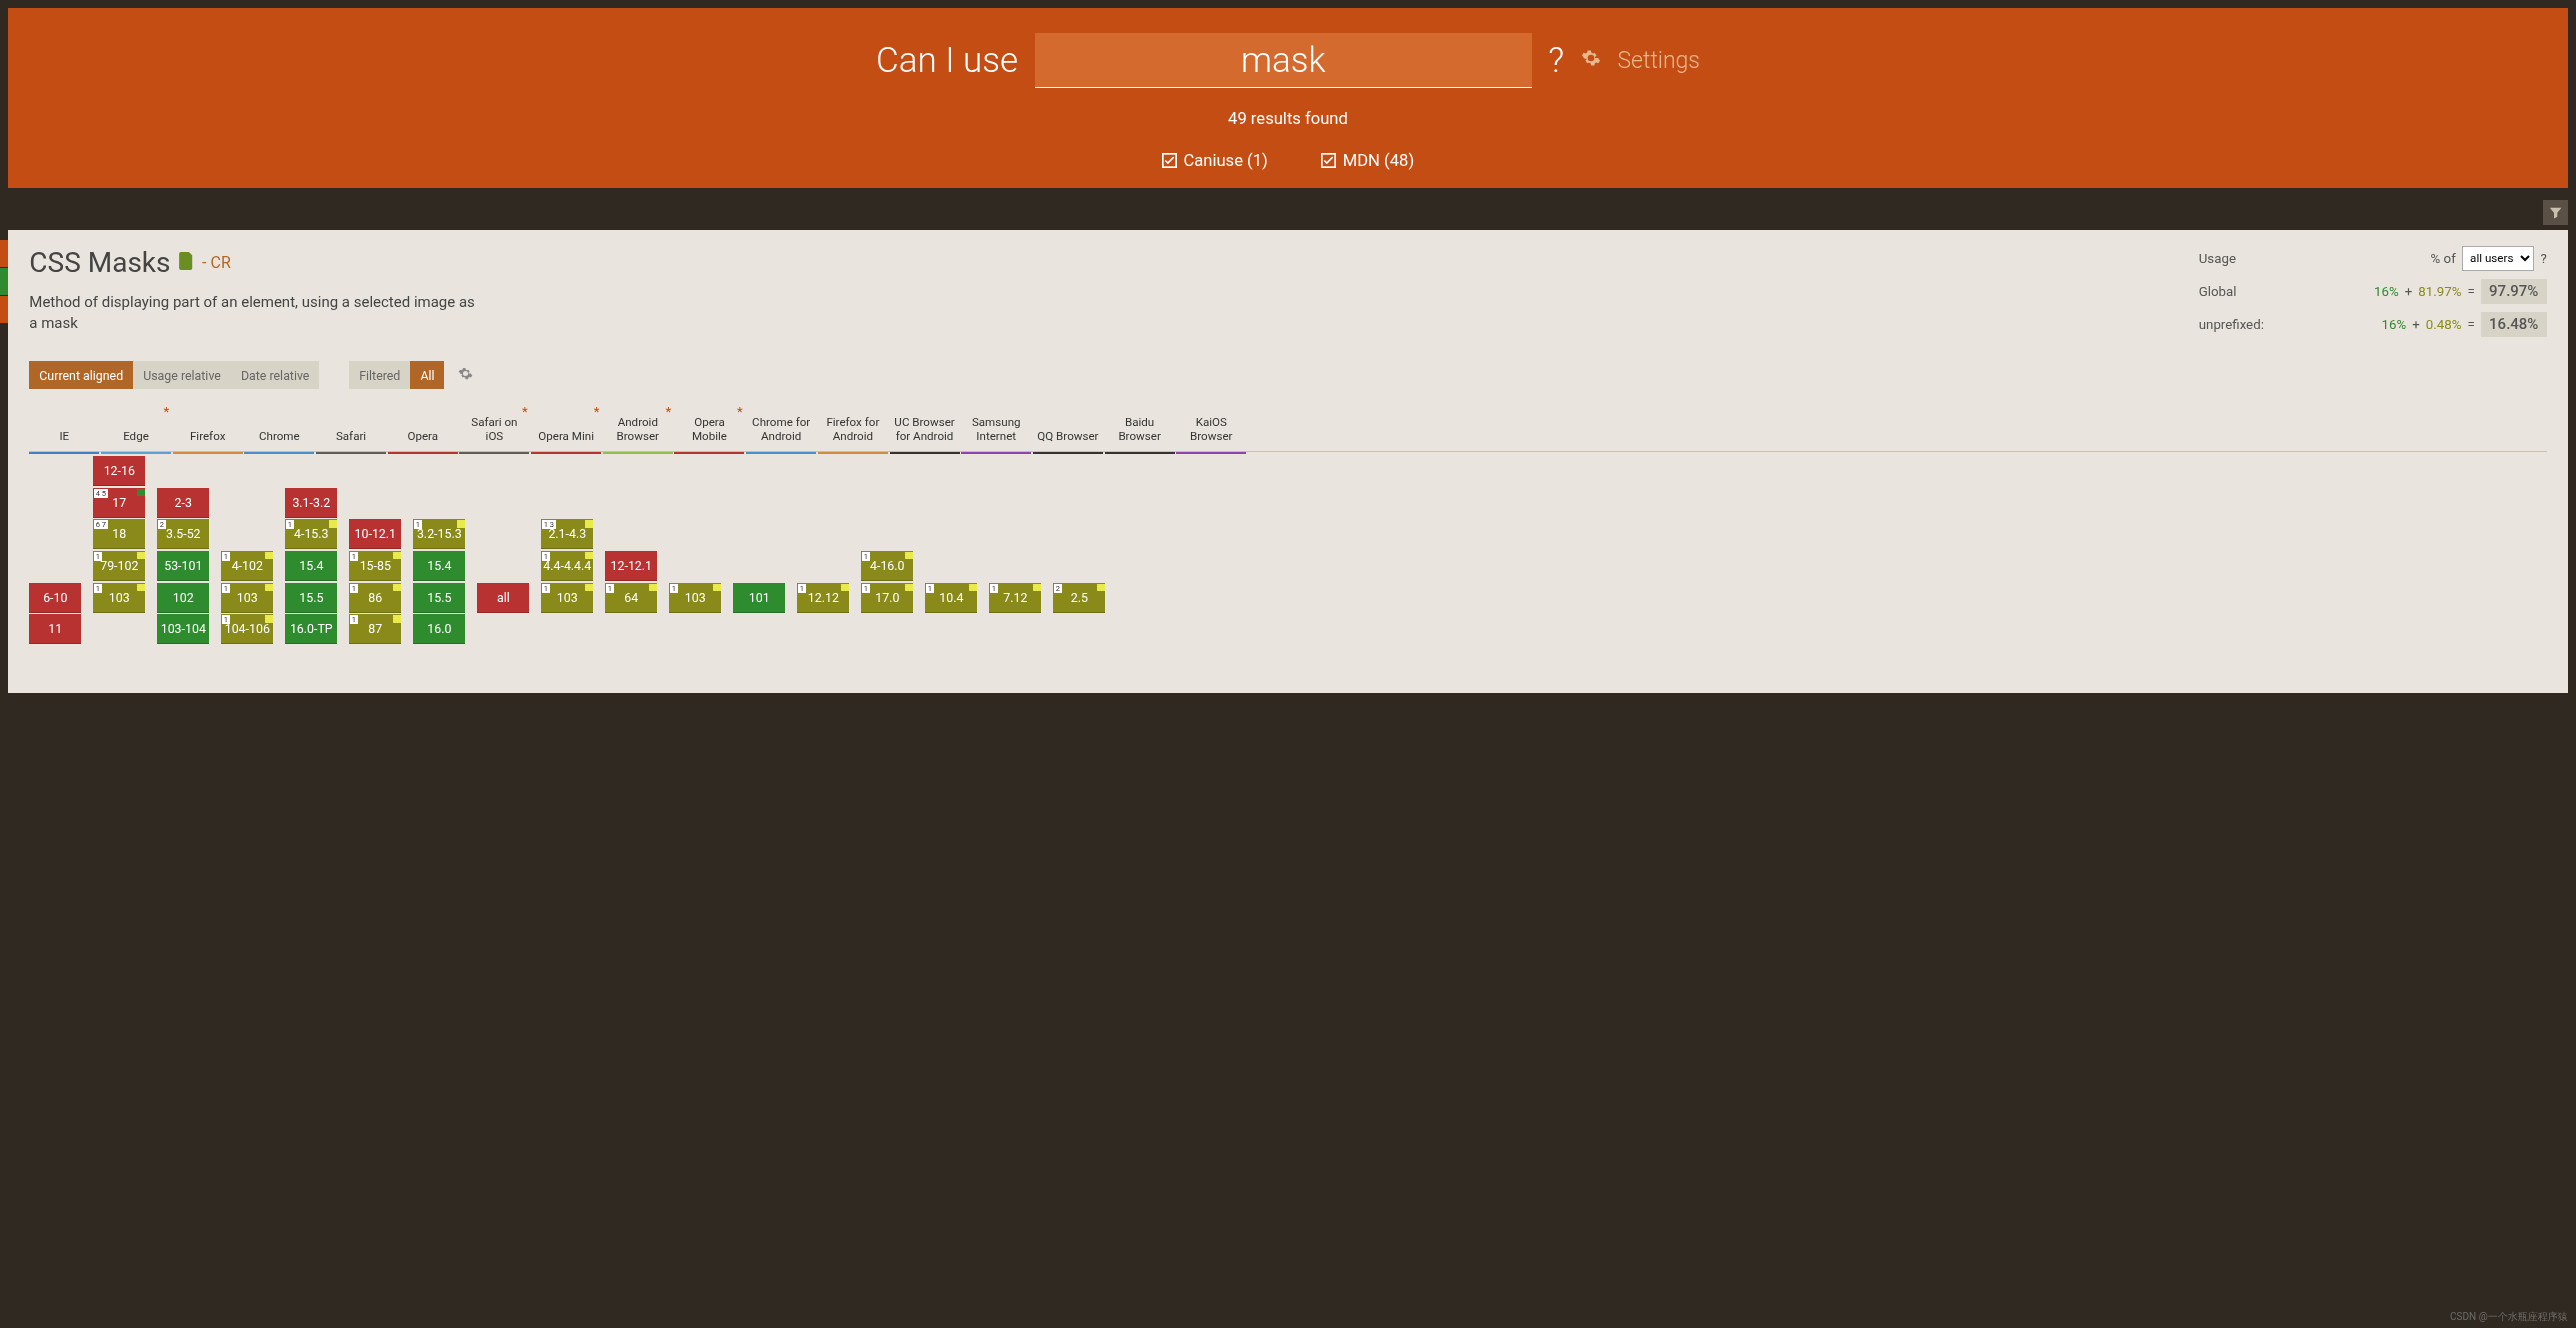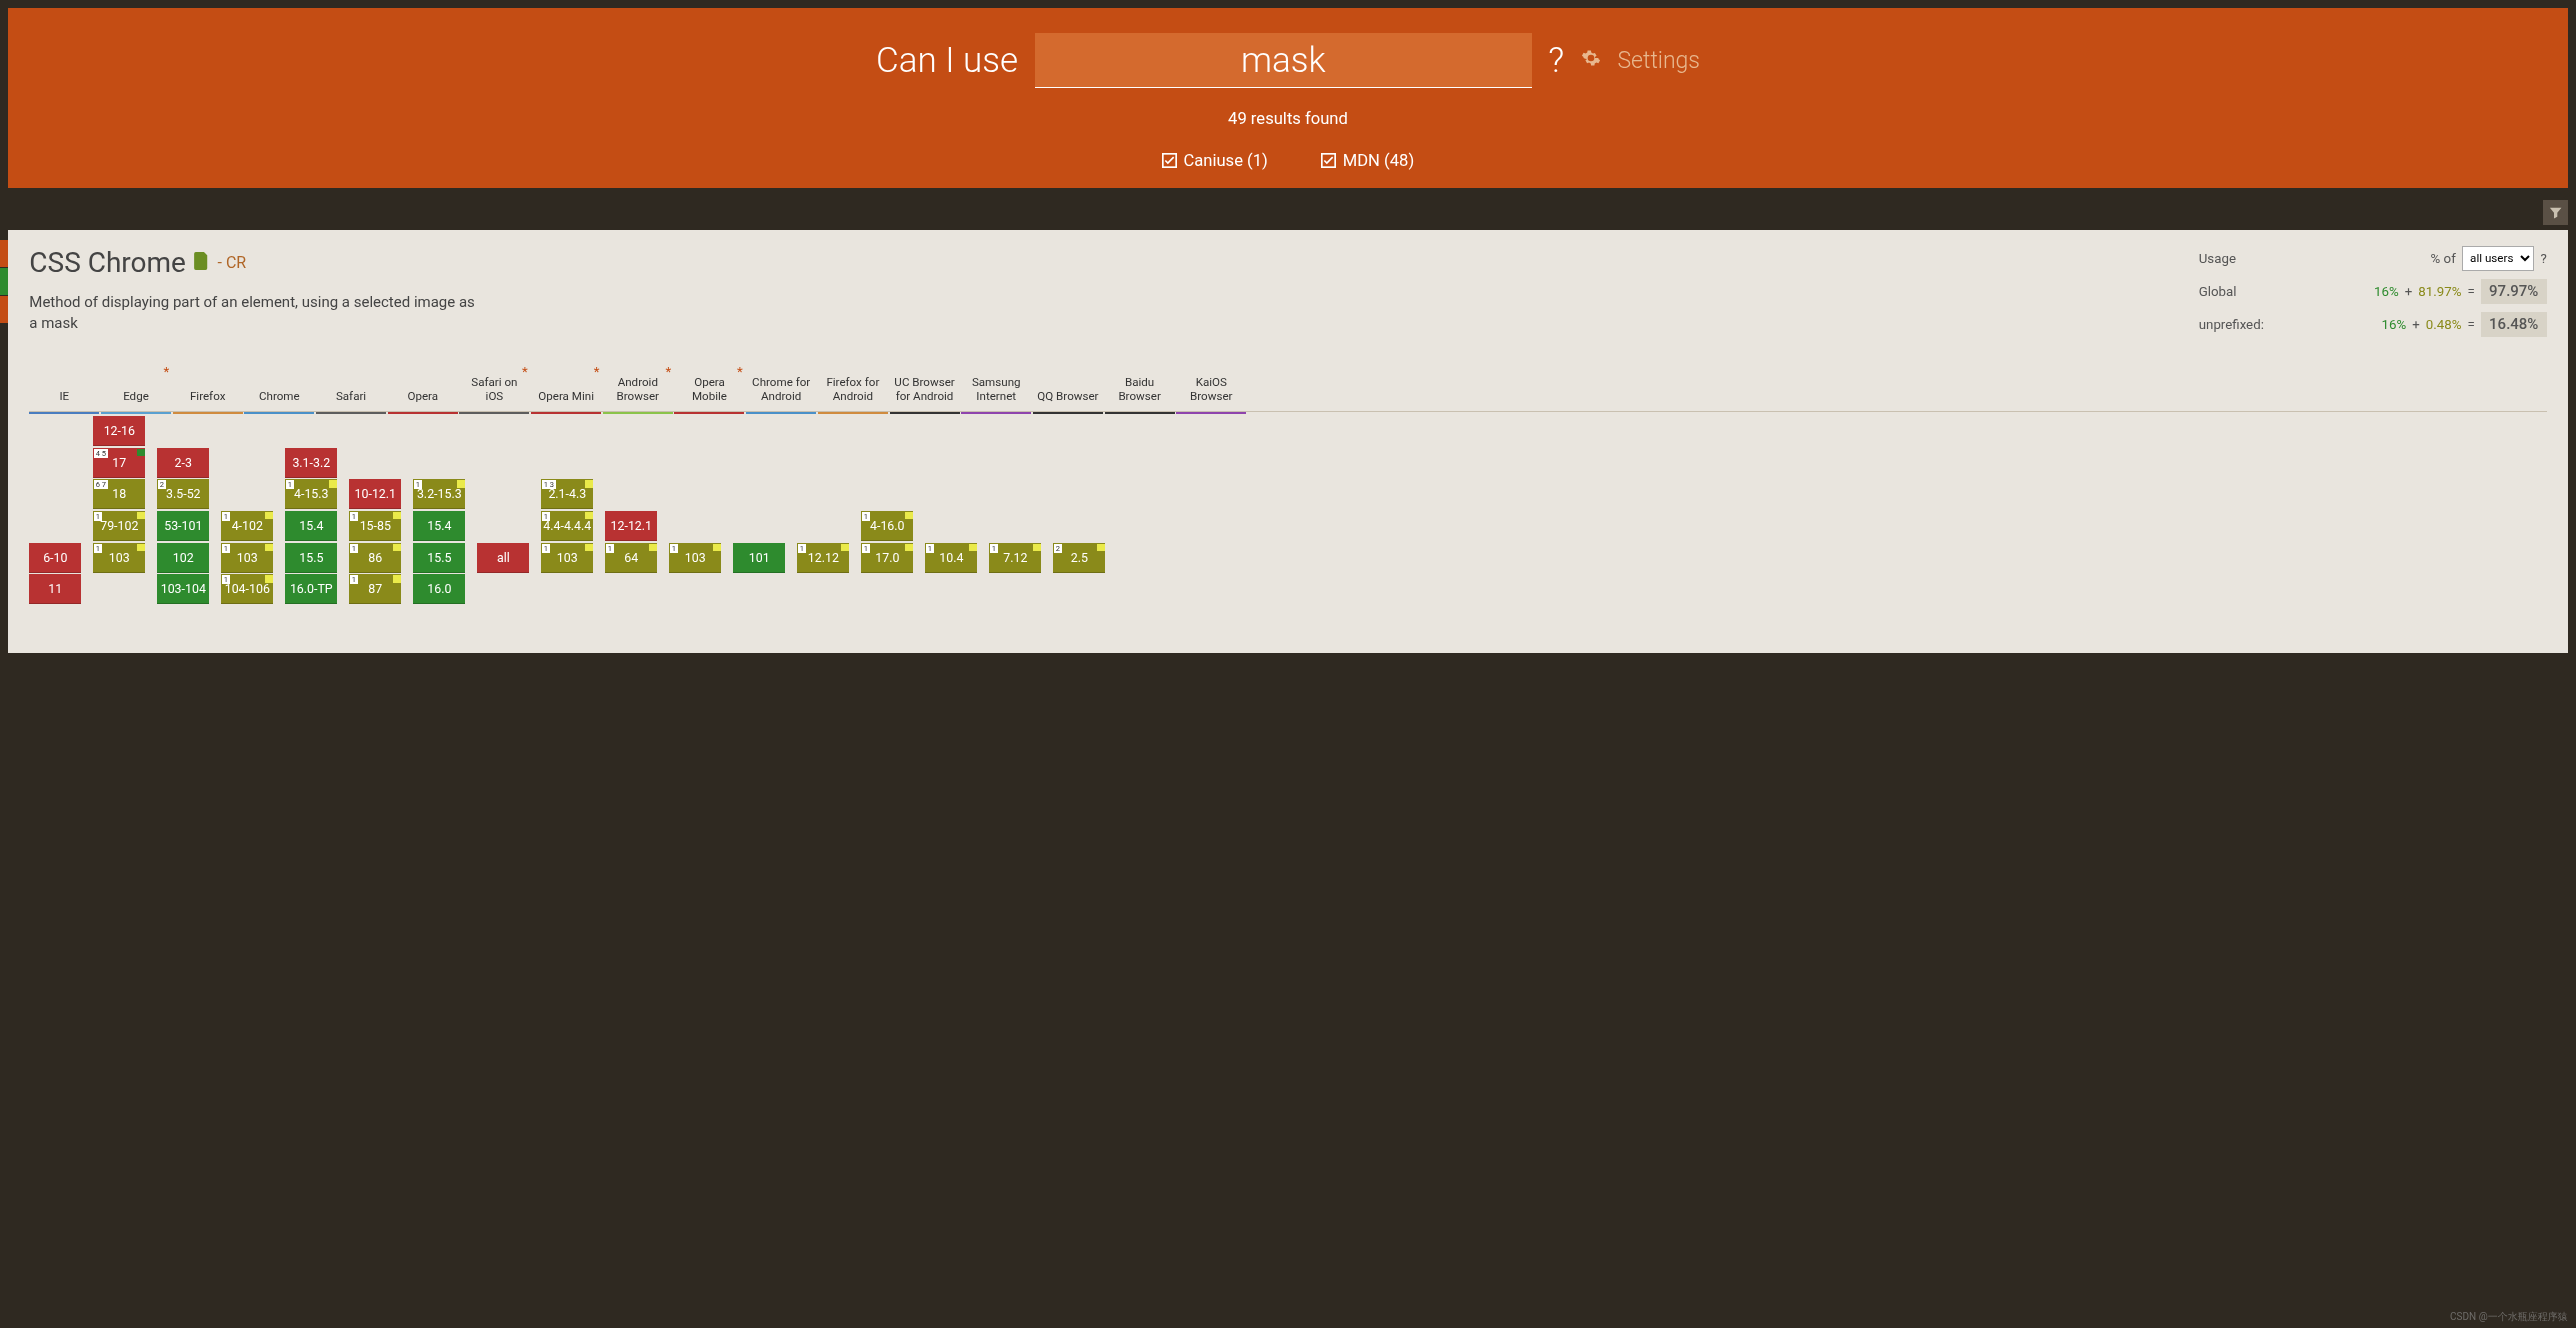--- a/index.html
+++ b/index.html
@@ -102,21 +102,21 @@
 <div class="left-handle">
     <div></div>
     <div></div>
     <div></div>
   </div>
 
 <div class="main">
   <div class="feature-hdr">
     <div>
       <h1 class="feature-title">
-        <span>CSS Chrome</span>
+        <span>CSS Masks</span>
         <span class="doc-icon">
           <svg width="15" height="18" viewBox="0 0 18 22" fill="currentColor">
               <path d="M2 0h10l4 4v16a2 2 0 01-2 2H2a2 2 0 01-2-2V2a2 2 0 012-2zm2 8h10v2H4zm0 4h10v2H4zm0 4h7v2H4z"></path>
             </svg>
         </span>
         <span class="status">- CR</span>
       </h1>
       <p class="feature-desc">Method of displaying part of an element, using a selected image as a mask</p>
     </div>
     <div class="usage-box">
@@ -138,20 +138,30 @@
         <span class="lbl">unprefixed:</span>
         <span class="green">16%</span>
         <span>+</span>
         <span class="olive">0.48%</span>
         <span>=</span>
         <span class="total">16.48%</span>
       </div>
     </div>
   </div>
 
+  <div class="tabs">
+    <span id="tabs-view"><span class="tab active">Current aligned</span><span class="tab inactive">Usage relative</span><span class="tab inactive">Date relative</span></span>
+    <span style="width:16.6px"></span>
+    <span id="tabs-filter"><span class="tab inactive">Filtered</span><span class="tab active">All</span></span>
+    <span class="tabs-gear">
+      <svg width="15" height="15" viewBox="0 0 24 24" fill="currentColor">
+          <path d="M12 8a4 4 0 100 8 4 4 0 000-8zm9 4a8.9 8.9 0 01-.1 1.2l2 1.6-2 3.4-2.4-.8a9 9 0 01-2 1.2l-.4 2.5h-4l-.4-2.5a9 9 0 01-2-1.2l-2.4.8-2-3.4 2-1.6A8.9 8.9 0 013 12c0-.4 0-.8.1-1.2l-2-1.6 2-3.4 2.4.8a9 9 0 012-1.2L7.9 3h4l.4 2.5a9 9 0 012 1.2l2.4-.8 2 3.4-2 1.6c.1.4.1.8.1 1.2z"></path>
+        </svg>
+    </span>
+  </div>
 
   <div class="grid">
     <div class="gh" id="grid-head">
         <div class="col">IE</div>
         <div class="col asterisk">Edge</div>
         <div class="col">Firefox</div>
         <div class="col">Chrome</div>
         <div class="col">Safari</div>
         <div class="col">Opera</div>
         <div class="col asterisk">Safari on iOS</div>

